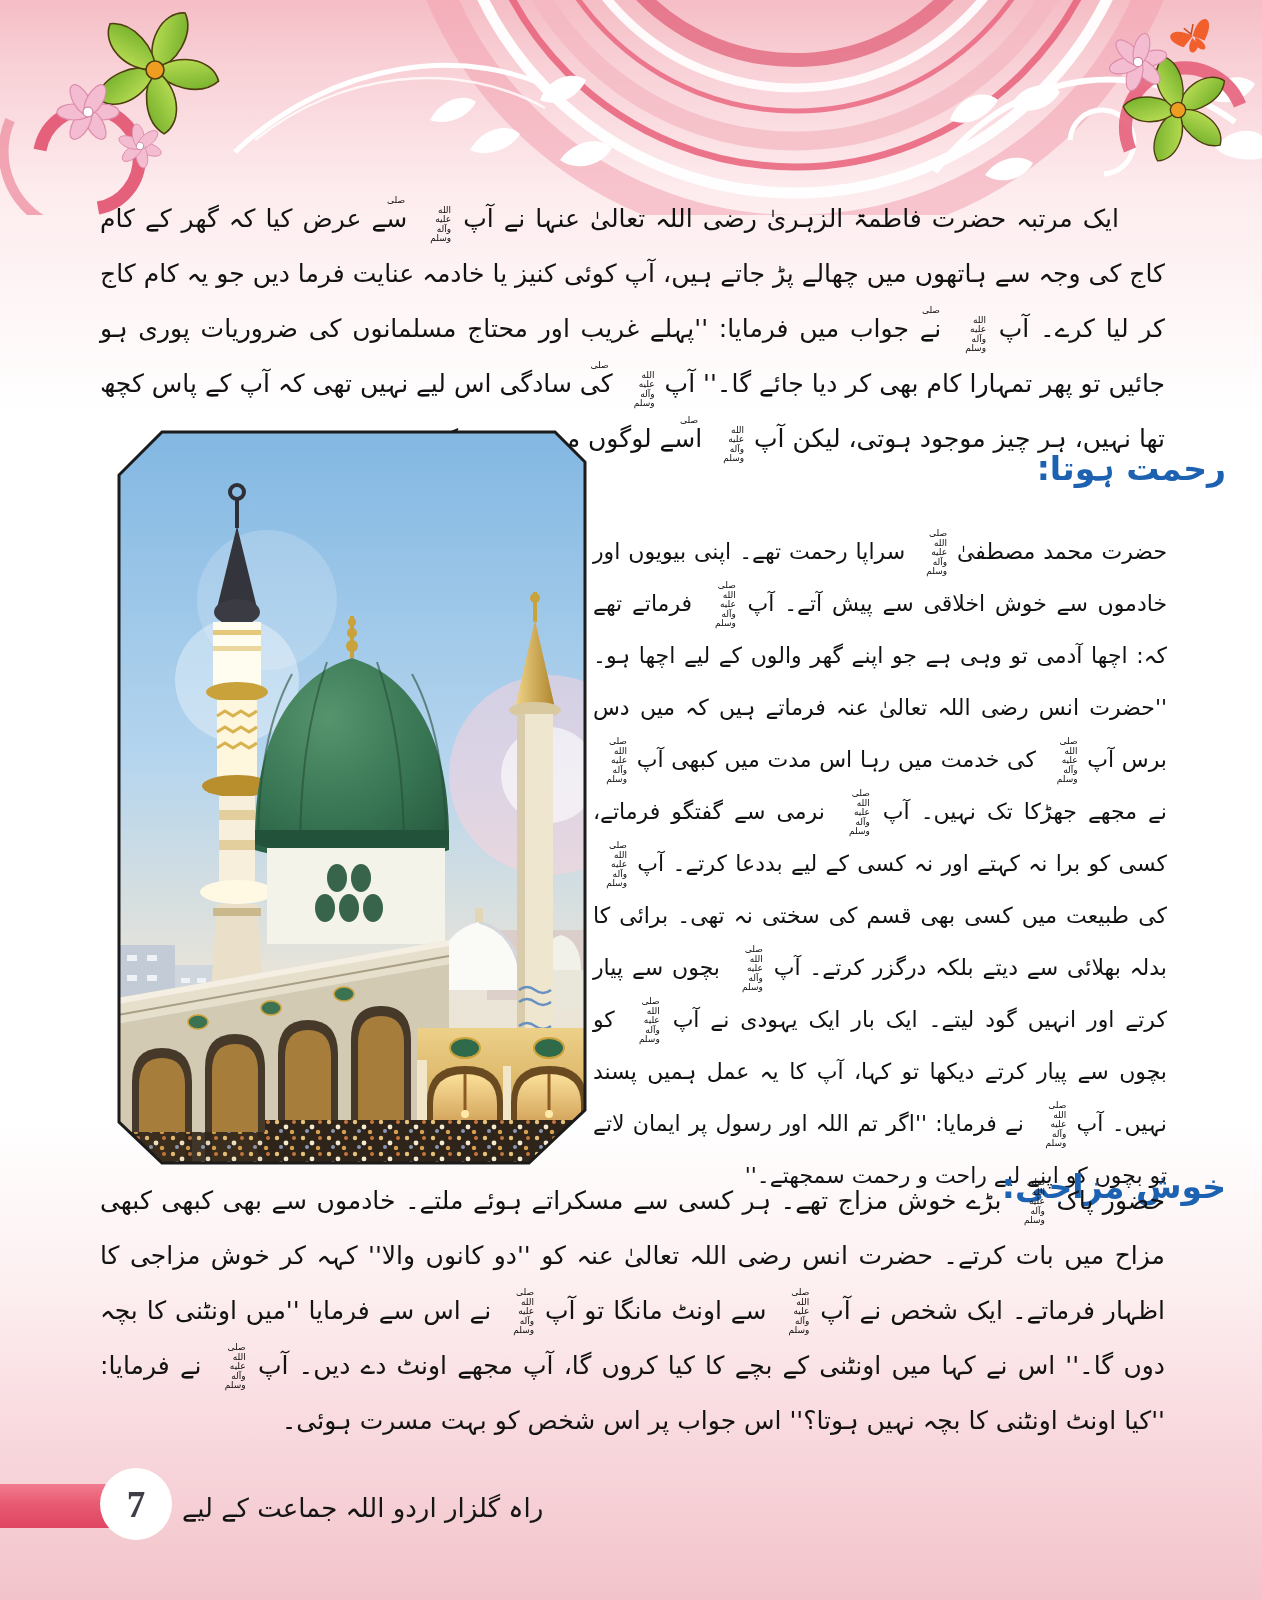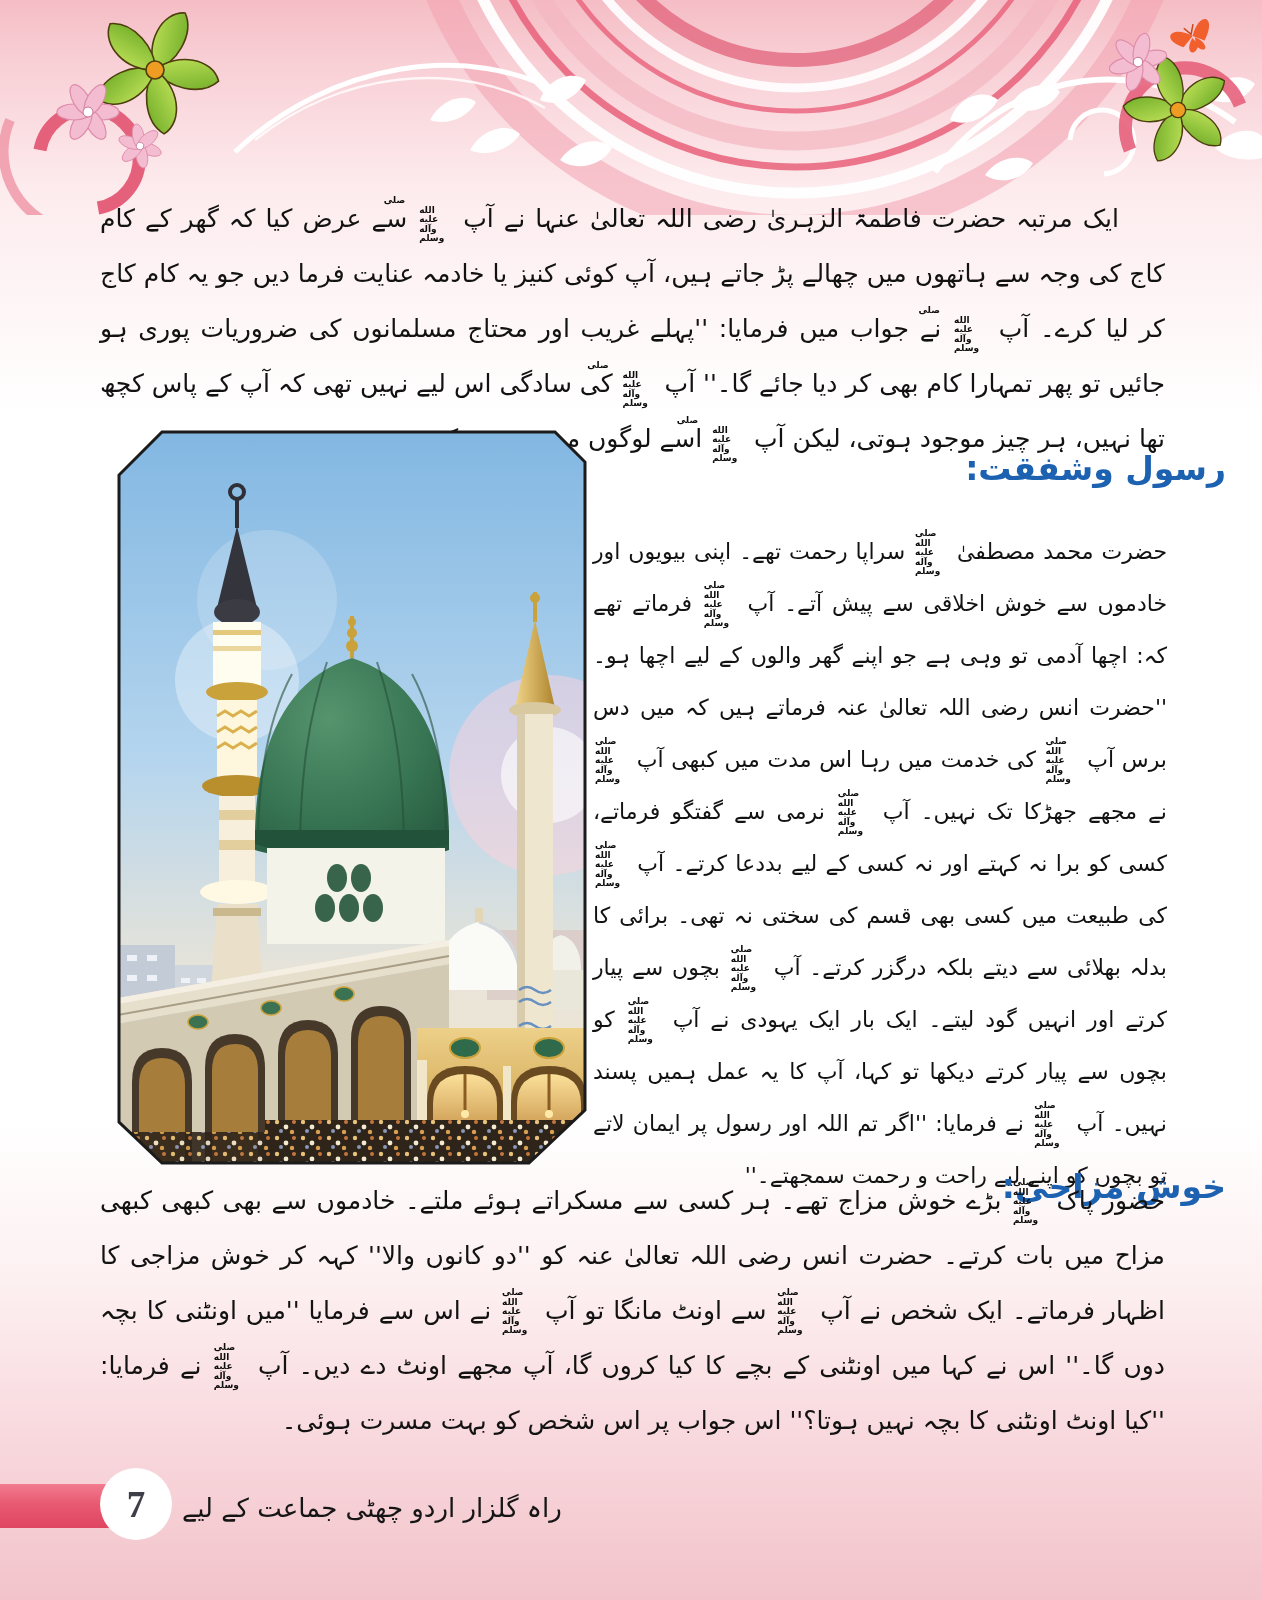--- a/index.html
+++ b/index.html
@@ -11,21 +11,21 @@
   }
   svg{display:block}
   .hdr{position:absolute;top:0;left:0;pointer-events:none}
   .para{position:absolute;text-align:justify;color:#121212;}
   #para1{top:166px;right:97px;left:100px;font-size:25px;line-height:55px;text-indent:46px;}
   #para3{top:1148px;right:97px;left:100px;font-size:25px;line-height:55px;}
   .col-text{position:absolute;top:504px;right:95px;width:574px;font-size:22px;line-height:52px;text-align:justify;color:#121212;}
   .heading{position:absolute;right:36px;color:#1d62b1;font-size:33px;font-weight:bold;letter-spacing:0;}
   #heading1{top:422px;}
   #heading2{top:1140px;}
-  .saw{display:inline-block;width:32px;font-size:9px;line-height:1.05;color:#0d0d0d;text-align:left;vertical-align:middle;margin:0 2px;word-spacing:1px;font-weight:bold;}
+  .saw{display:inline-block;width:32px;font-size:9px;line-height:1.05;color:#0d0d0d;text-align:right;vertical-align:middle;margin:0 2px;word-spacing:1px;}
   .mosque{position:absolute;top:430px;left:117px;width:470px;height:735px;}
   .footer-bar{position:absolute;top:1484px;left:0;width:164px;height:44px;direction:ltr;
     background:linear-gradient(180deg,#f27b8f 0%,#e85a72 45%,#df4560 100%);
     border-radius:0 22px 22px 0;}
   .page-circle{position:absolute;top:1472px;left:104px;width:64px;height:64px;background:#ffffff;border-radius:50%;
     box-shadow:0 0 0 4px #ffffff;display:flex;align-items:center;justify-content:center;
     font-family:"Liberation Serif",serif;font-size:37px;font-weight:bold;color:#3e3e48;direction:ltr;}
   .footer-title{position:absolute;top:1493px;left:182px;font-size:26px;color:#151515;direction:rtl;white-space:nowrap;}
 </style>
 </head>
@@ -134,21 +134,21 @@
     <path d="M0,2 C -18,-16 -32,-4 -12,10 Z"></path>
     <path d="M0,2 C 14,-20 30,-10 10,10 Z"></path>
     <path d="M-1,4 C -14,16 -4,24 3,12 Z"></path>
     <path d="M2,4 C 14,14 8,26 0,12 Z"></path>
     <path d="M -6 -8 L -1 0 L 4 -9" stroke="#c84818" stroke-width="1.5" fill="none"></path>
   </g>
 </svg>
 
 <p class="para" id="para1">ایک مرتبہ حضرت فاطمۃ الزہریٰ رضی اللہ تعالیٰ عنہا نے آپ <span class="saw">صلى الله عليه وآله وسلم</span> سے عرض کیا کہ گھر کے کام کاج کی وجہ سے ہاتھوں میں چھالے پڑ جاتے ہیں، آپ کوئی کنیز یا خادمہ عنایت فرما دیں جو یہ کام کاج کر لیا کرے۔ آپ <span class="saw">صلى الله عليه وآله وسلم</span> نے جواب میں فرمایا: ''پہلے غریب اور محتاج مسلمانوں کی ضروریات پوری ہو جائیں تو پھر تمہارا کام بھی کر دیا جائے گا۔'' آپ <span class="saw">صلى الله عليه وآله وسلم</span> کی سادگی اس لیے نہیں تھی کہ آپ کے پاس کچھ تھا نہیں، ہر چیز موجود ہوتی، لیکن آپ <span class="saw">صلى الله عليه وآله وسلم</span> اسے لوگوں میں تقسیم کر دیتے تھے۔</p>
 
-<h2 class="heading" id="heading1">رسول وشفقت:</h2>
+<h2 class="heading" id="heading1">رحمت ہوتا:</h2>
 
 <svg class="mosque" viewBox="0 0 470 735" role="img">
   <defs>
     <linearGradient id="skyG" x1="0" y1="0" x2="0" y2="1">
       <stop offset="0" stop-color="#82b7e2"></stop>
         <stop offset="0.45" stop-color="#b5d5ee"></stop>
       <stop offset="0.75" stop-color="#e9e4d8"></stop>
         <stop offset="1" stop-color="#f3e8d1"></stop>
     </linearGradient>
     <radialGradient id="domeG" cx="0.38" cy="0.3" r="0.9">
@@ -316,13 +316,13 @@
 <p class="col-text">حضرت محمد مصطفیٰ <span class="saw">صلى الله عليه وآله وسلم</span> سراپا رحمت تھے۔ اپنی بیویوں اور خادموں سے خوش اخلاقی سے پیش آتے۔ آپ <span class="saw">صلى الله عليه وآله وسلم</span> فرماتے تھے کہ: اچھا آدمی تو وہی ہے جو اپنے گھر والوں کے لیے اچھا ہو۔ ''حضرت انس رضی اللہ تعالیٰ عنہ فرماتے ہیں کہ میں دس برس آپ <span class="saw">صلى الله عليه وآله وسلم</span> کی خدمت میں رہا اس مدت میں کبھی آپ <span class="saw">صلى الله عليه وآله وسلم</span> نے مجھے جھڑکا تک نہیں۔ آپ <span class="saw">صلى الله عليه وآله وسلم</span> نرمی سے گفتگو فرماتے، کسی کو برا نہ کہتے اور نہ کسی کے لیے بددعا کرتے۔ آپ <span class="saw">صلى الله عليه وآله وسلم</span> کی طبیعت میں کسی بھی قسم کی سختی نہ تھی۔ برائی کا بدلہ بھلائی سے دیتے بلکہ درگزر کرتے۔ آپ <span class="saw">صلى الله عليه وآله وسلم</span> بچوں سے پیار کرتے اور انہیں گود لیتے۔ ایک بار ایک یہودی نے آپ <span class="saw">صلى الله عليه وآله وسلم</span> کو بچوں سے پیار کرتے دیکھا تو کہا، آپ کا یہ عمل ہمیں پسند نہیں۔ آپ <span class="saw">صلى الله عليه وآله وسلم</span> نے فرمایا: ''اگر تم اللہ اور رسول پر ایمان لاتے تو بچوں کو اپنے لیے راحت و رحمت سمجھتے۔''</p>
 
 <h2 class="heading" id="heading2">خوش مزاجی:</h2>
 
 <p class="para" id="para3">حضور پاک <span class="saw">صلى الله عليه وآله وسلم</span> بڑے خوش مزاج تھے۔ ہر کسی سے مسکراتے ہوئے ملتے۔ خادموں سے بھی کبھی کبھی مزاح میں بات کرتے۔ حضرت انس رضی اللہ تعالیٰ عنہ کو ''دو کانوں والا'' کہہ کر خوش مزاجی کا اظہار فرماتے۔ ایک شخص نے آپ <span class="saw">صلى الله عليه وآله وسلم</span> سے اونٹ مانگا تو آپ <span class="saw">صلى الله عليه وآله وسلم</span> نے اس سے فرمایا ''میں اونٹنی کا بچہ دوں گا۔'' اس نے کہا میں اونٹنی کے بچے کا کیا کروں گا، آپ مجھے اونٹ دے دیں۔ آپ <span class="saw">صلى الله عليه وآله وسلم</span> نے فرمایا: ''کیا اونٹ اونٹنی کا بچہ نہیں ہوتا؟'' اس جواب پر اس شخص کو بہت مسرت ہوئی۔</p>
 
 <div class="footer-bar"></div>
 <div class="page-circle">
   <span>7</span>
 </div>
-<div class="footer-title">راہ گلزار اردو چھٹی جماعت کے لیے</div>
+<div class="footer-title">راہ گلزار اردو اللہ جماعت کے لیے</div>
 
 </body></html>

